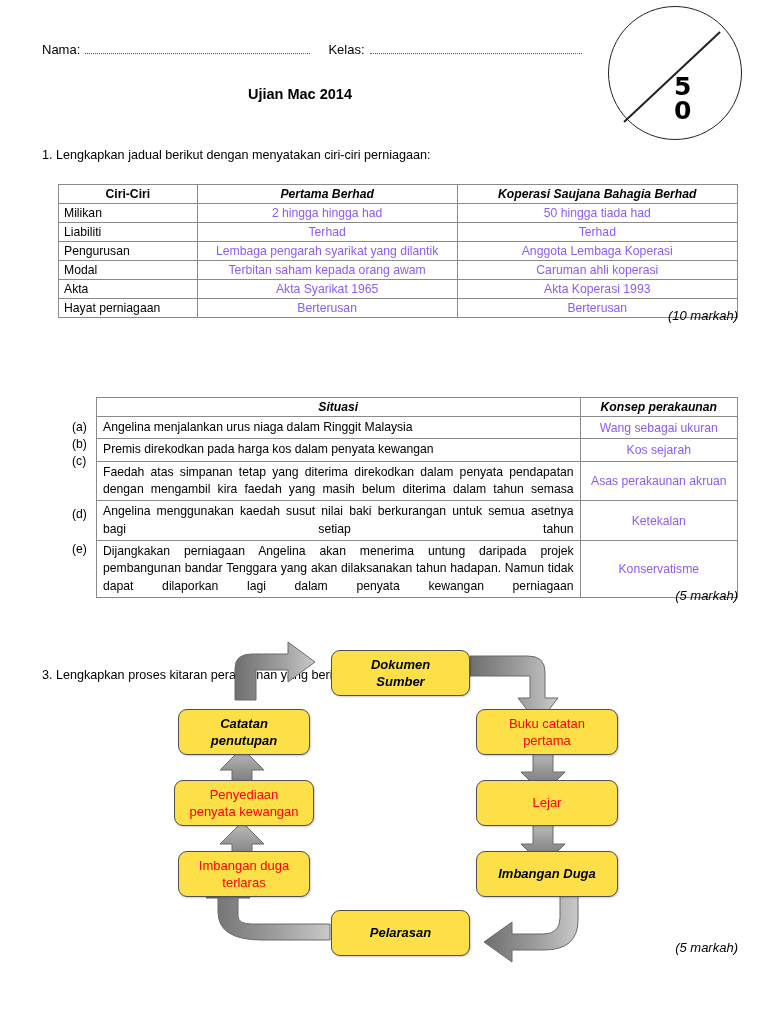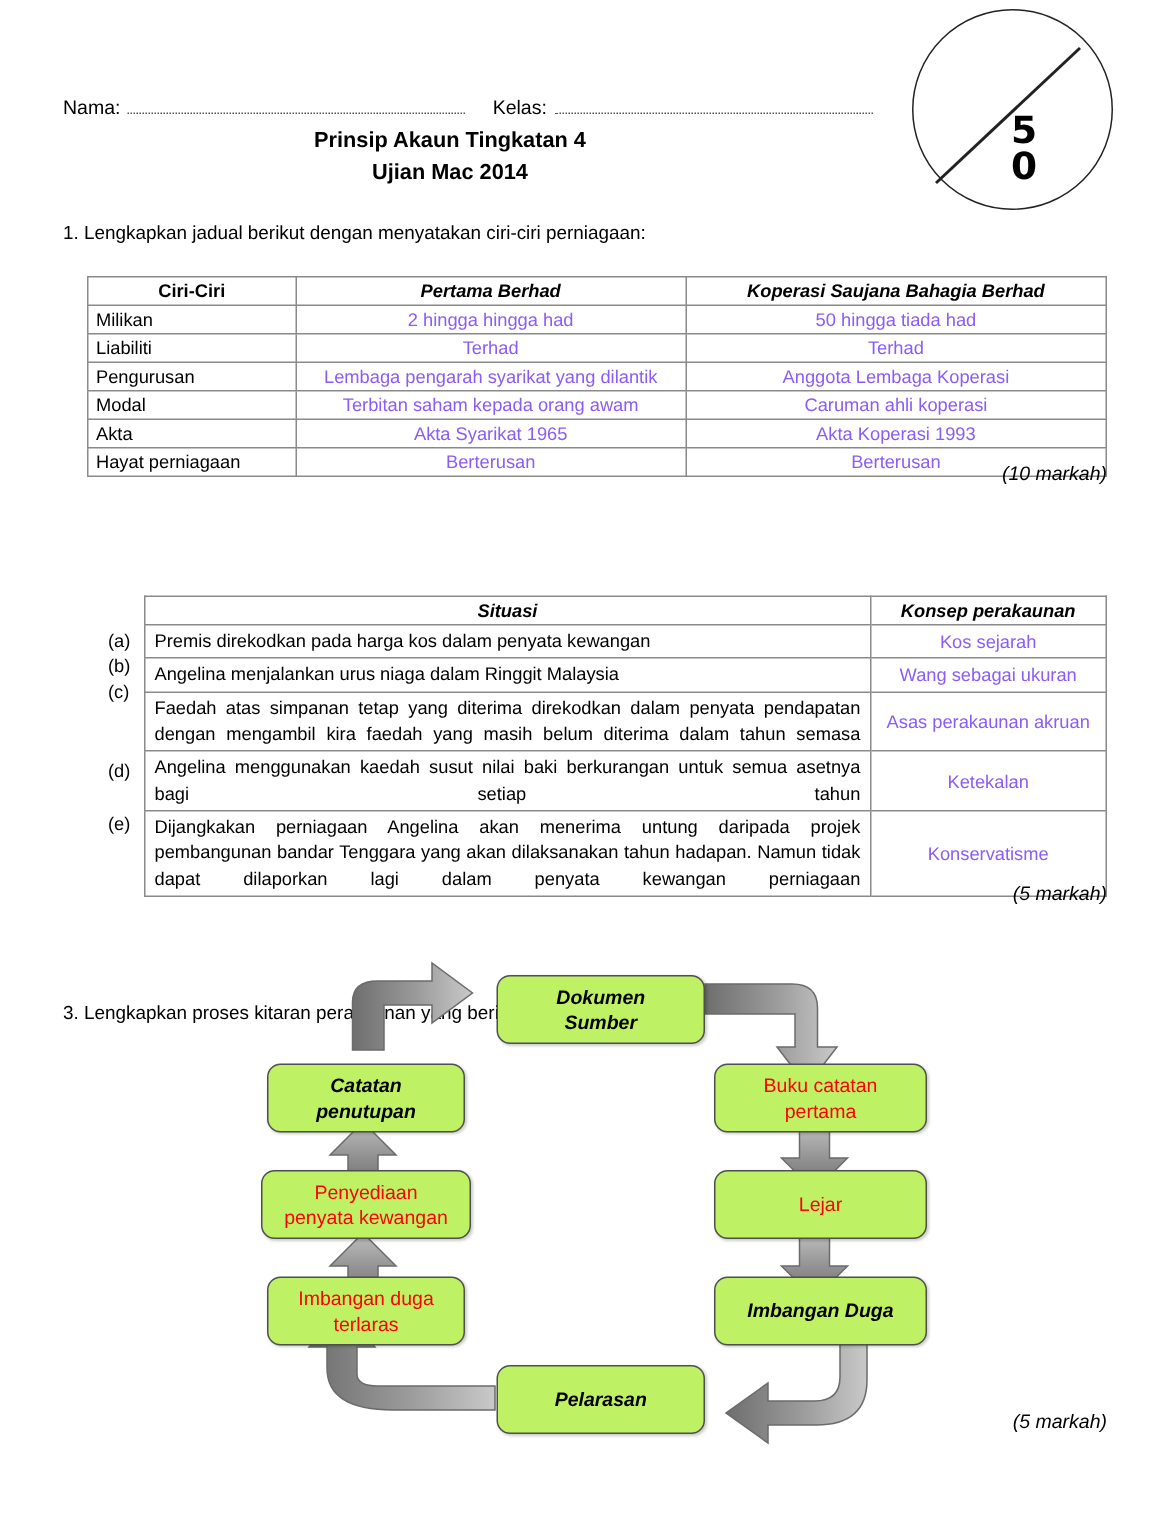--- a/index.html
+++ b/index.html
@@ -33,21 +33,21 @@
     align-items: baseline;
   }
   .field-label { white-space: nowrap; }
   .dotline {
     flex: 1 1 auto;
     border-bottom: 1.5px dotted #555;
     margin: 0 0 3px 5px;
     height: 1px;
   }
   .field-nama { width: 270px; display: flex; align-items: baseline; }
-  .field-kelas { width: 255px; display: flex; align-items: baseline; margin-left: 18px; margin-top: 22px; }
+  .field-kelas { width: 255px; display: flex; align-items: baseline; margin-left: 18px; }
 
   .title-block {
     position: absolute;
     left: 0;
     top: 84px;
     width: 600px;
     text-align: center;
     font-weight: bold;
     font-size: 14.5px;
     line-height: 1.45;
@@ -145,21 +145,21 @@
     position: absolute;
     left: 0;
     top: 640px;
     width: 768px;
     height: 330px;
   }
   .node {
     position: absolute;
     border: 1.4px solid #4f4f4f;
     border-radius: 9px;
-    background: #bef264;
+    background: #fde047;
     display: flex;
     align-items: center;
     justify-content: center;
     text-align: center;
     font-size: 13px;
     line-height: 1.34;
     box-shadow: 1px 1px 2px rgba(0,0,0,0.20);
   }
   .node.bold { font-weight: bold; font-style: italic; }
   .node.red { color: #ff0000; }
@@ -174,21 +174,20 @@
       <span class="field-label">Nama:</span>
       <span class="dotline"></span>
     </div>
     <div class="field-kelas">
       <span class="field-label">Kelas:</span>
       <span class="dotline"></span>
     </div>
   </div>
 
   <div class="title-block">
-    <div>Prinsip Akaun Tingkatan 4</div>
     <div>Ujian Mac 2014</div>
   </div>
 
   <div class="grade-circle"></div>
   <svg class="grade-slash" viewBox="0 0 132 132">
     <line x1="16" y1="116" x2="112" y2="26" stroke="#222" stroke-width="2"></line>
   </svg>
   <div class="grade-num">
     <div>5</div>
     <div>0</div>
@@ -249,26 +248,26 @@
 
   <table class="sheet" id="table2">
     <thead>
       <tr>
         <th class="situ hdr-italic" style="text-align-last:center;">Situasi</th>
         <th class="konsep hdr-italic">Konsep perakaunan</th>
       </tr>
     </thead>
     <tbody>
       <tr>
+        <td class="situ single">Angelina menjalankan urus niaga dalam Ringgit Malaysia</td>
+        <td class="konsep ans">Wang sebagai ukuran</td>
+      </tr>
+      <tr>
         <td class="situ single">Premis direkodkan pada harga kos dalam penyata kewangan</td>
         <td class="konsep ans">Kos sejarah</td>
-      </tr>
-      <tr>
-        <td class="situ single">Angelina menjalankan urus niaga dalam Ringgit Malaysia</td>
-        <td class="konsep ans">Wang sebagai ukuran</td>
       </tr>
       <tr>
         <td class="situ">Faedah atas simpanan tetap yang diterima direkodkan dalam penyata pendapatan dengan mengambil kira faedah yang masih belum diterima dalam tahun semasa</td>
         <td class="konsep ans">Asas perakaunan akruan</td>
       </tr>
       <tr>
         <td class="situ">Angelina menggunakan kaedah susut nilai baki berkurangan untuk semua asetnya bagi setiap tahun</td>
         <td class="konsep ans">Ketekalan</td>
       </tr>
       <tr>

